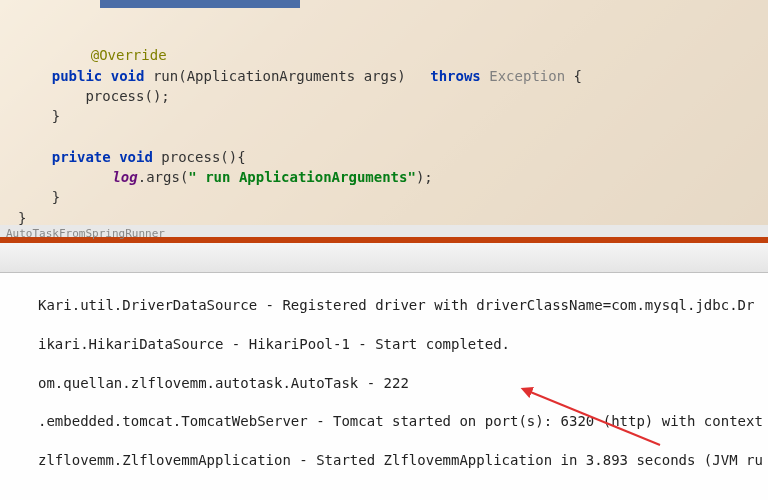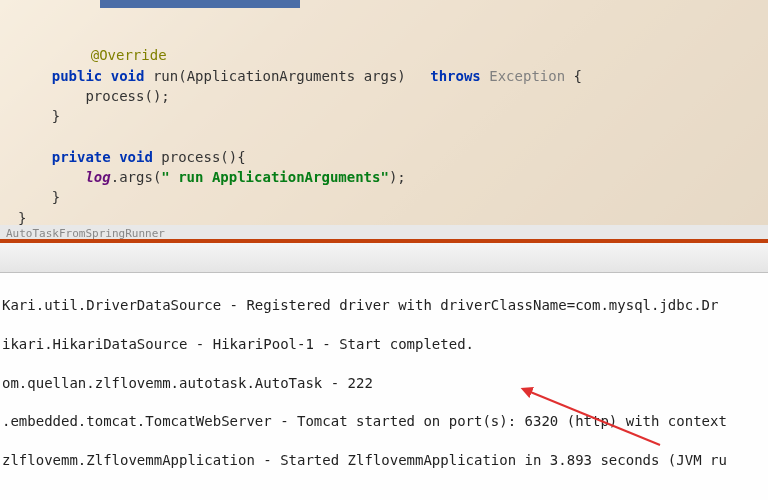--- a/index.html
+++ b/index.html
@@ -37,30 +37,30 @@
   white-space: pre;
 }
 
 .kw-blue { color: #0033b3; font-weight: bold; }
 .kw-throws { color: #0033b3; font-weight: bold; margin-left: 16px; }
 .anno { color: #808000; padding-left: 39px; }
 .cls { color: #808080; }
 .method { color: #333; }
 .paren { color: #333; }
 .str { color: #067d17; font-weight: bold; }
-.field { color: #660e7a; font-weight: bold; font-style: italic; }
+.field { color: #660e7a; font-weight: bold; font-style: italic; margin-left: 27px; }
 .plain { color: #333; }
 
 .breadcrumb {
   height: 18px;
   background: #e8e8e8;
   color: #888;
   font-size: 11px;
   padding: 2px 6px;
-  border-bottom: 4px solid #c2410c;
+  border-bottom: 6px solid #c2410c;
 }
 
 .console-tool {
   height: 30px;
   background: linear-gradient(#f5f5f5, #e5e5e5);
   border-bottom: 1px solid #c0c0c0;
 }
 
 .console-pane {
   width: 100%;
@@ -69,20 +69,21 @@
   padding: 4px 0 0 0;
   line-height: 1.38;
   white-space: pre;
   overflow: hidden;
   color: #222;
   font-size: 14px;
 }
 
 .console-line {
   padding-left: 2px;
+  margin-left: 36px;
 }
 
 .arrow {
   position: absolute;
   z-index: 10;
   pointer-events: none;
 }
 
 .tab-bar {
   position: absolute;

